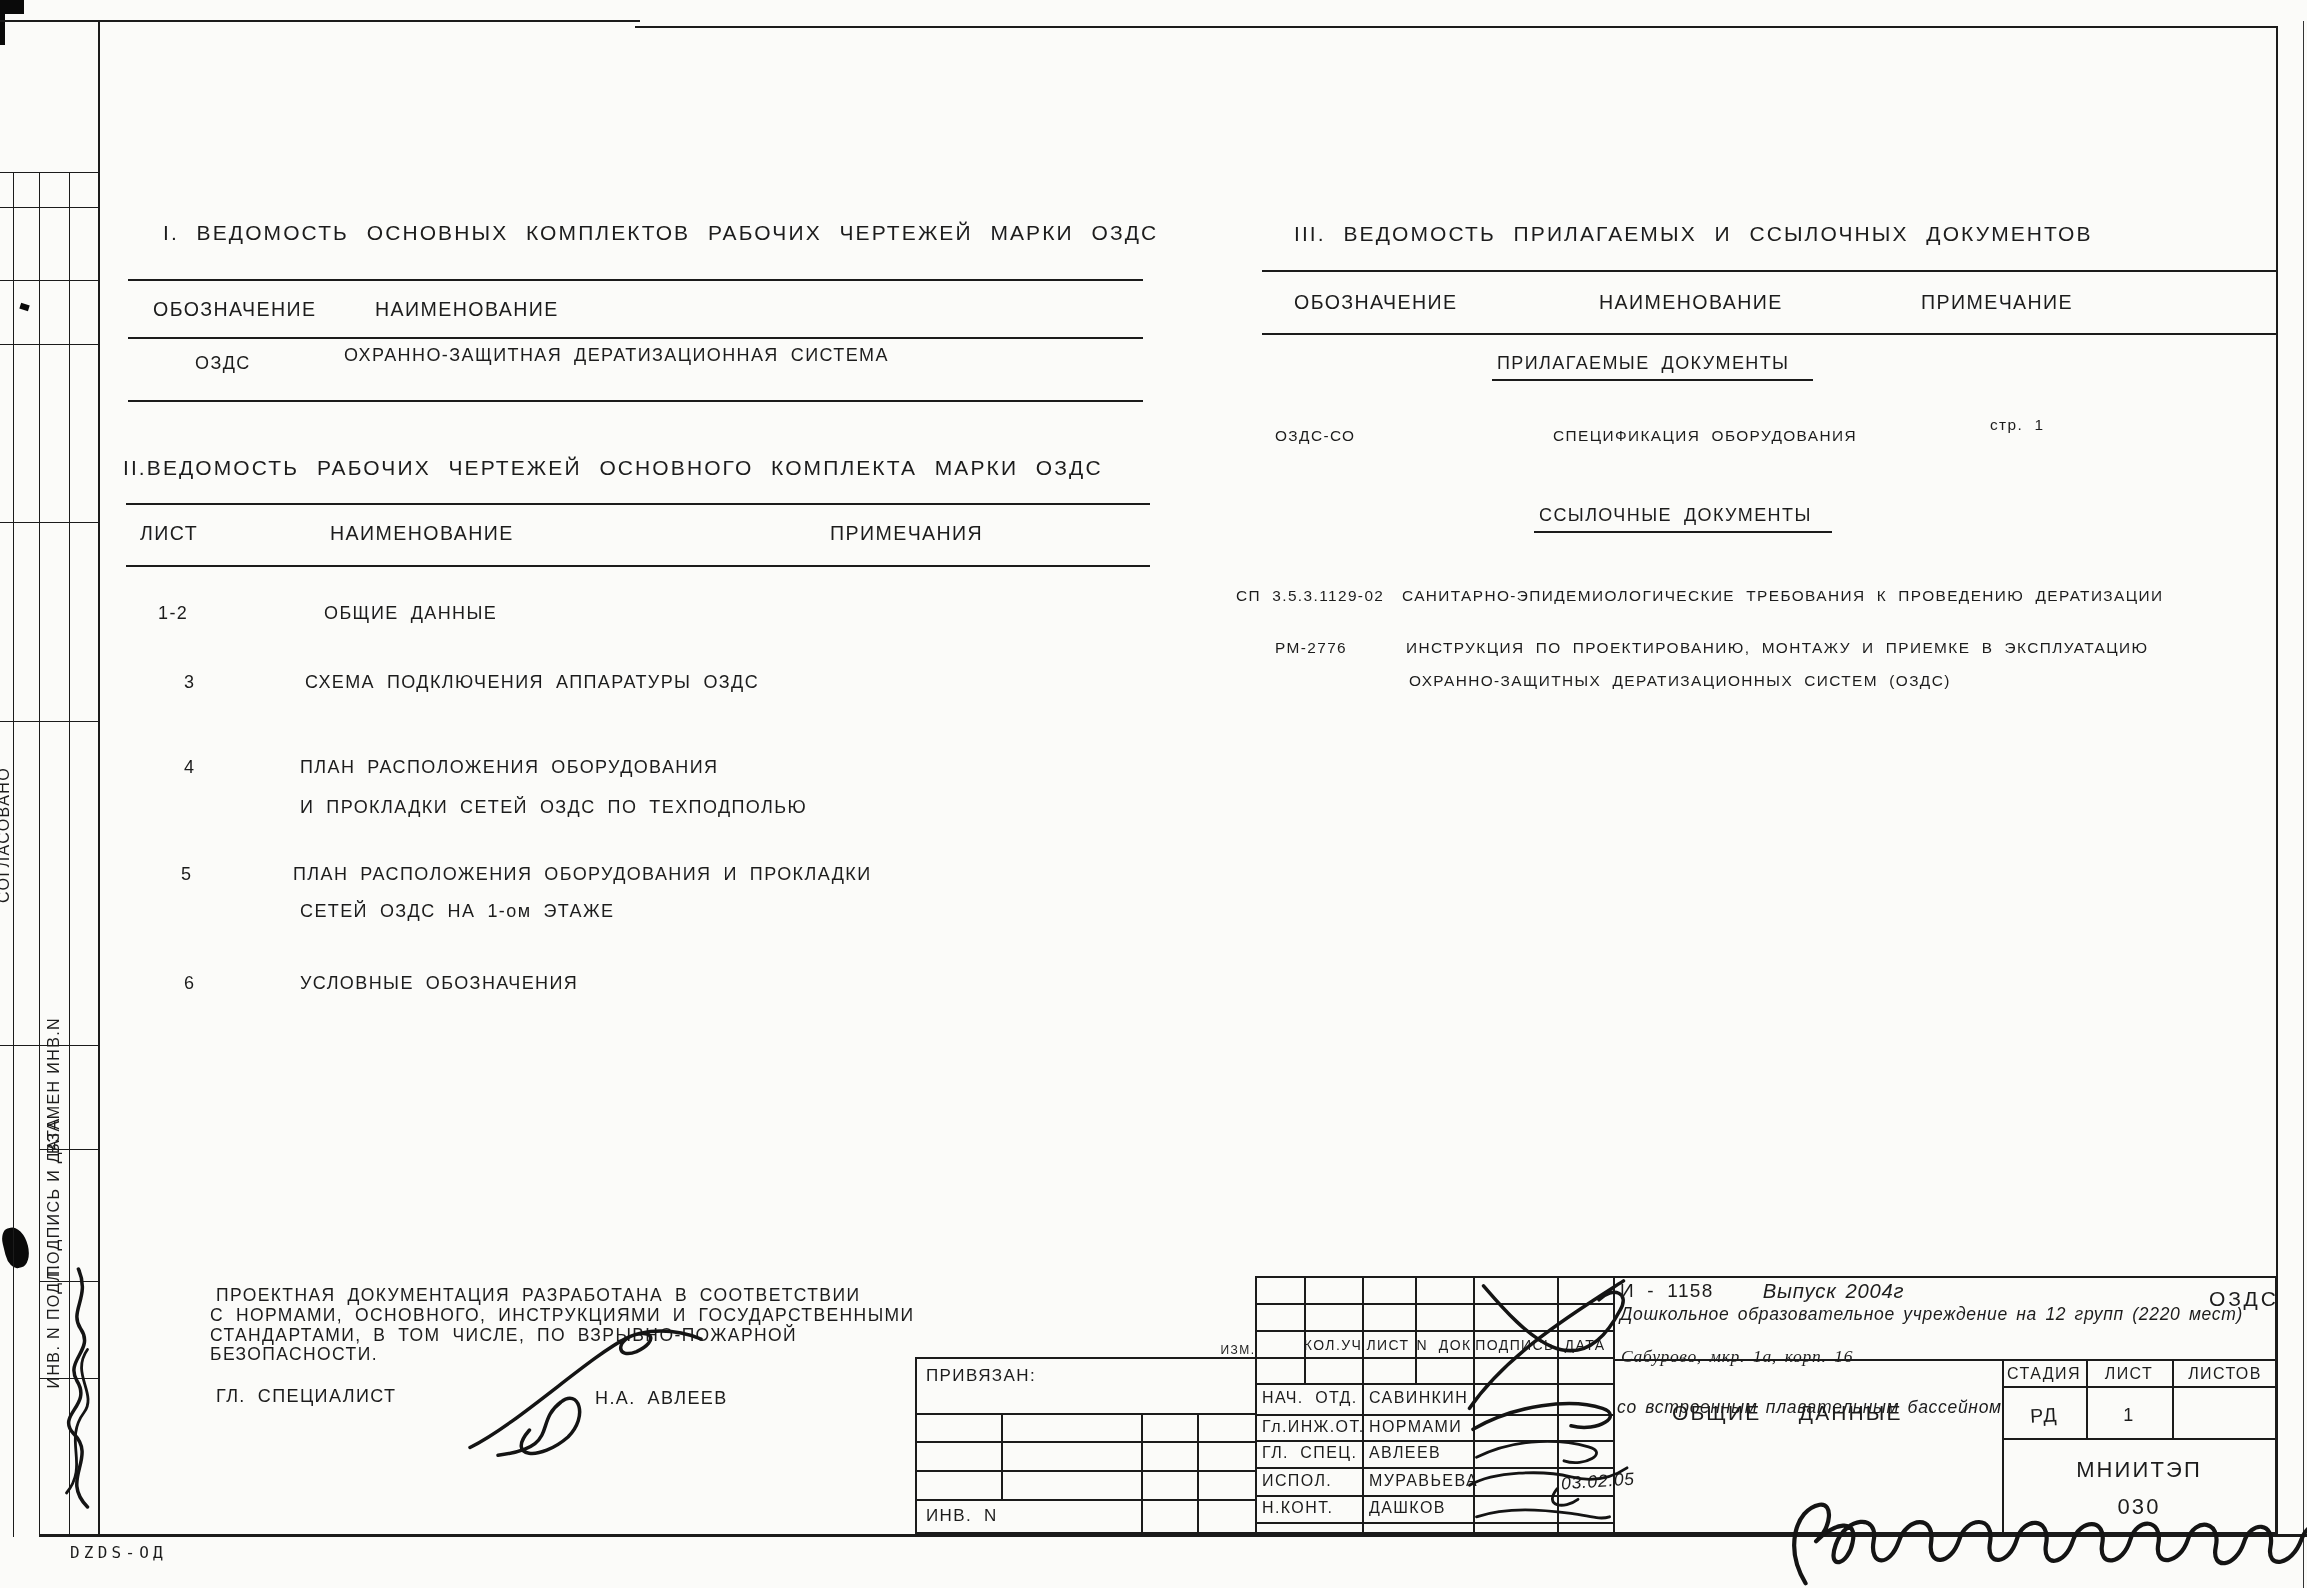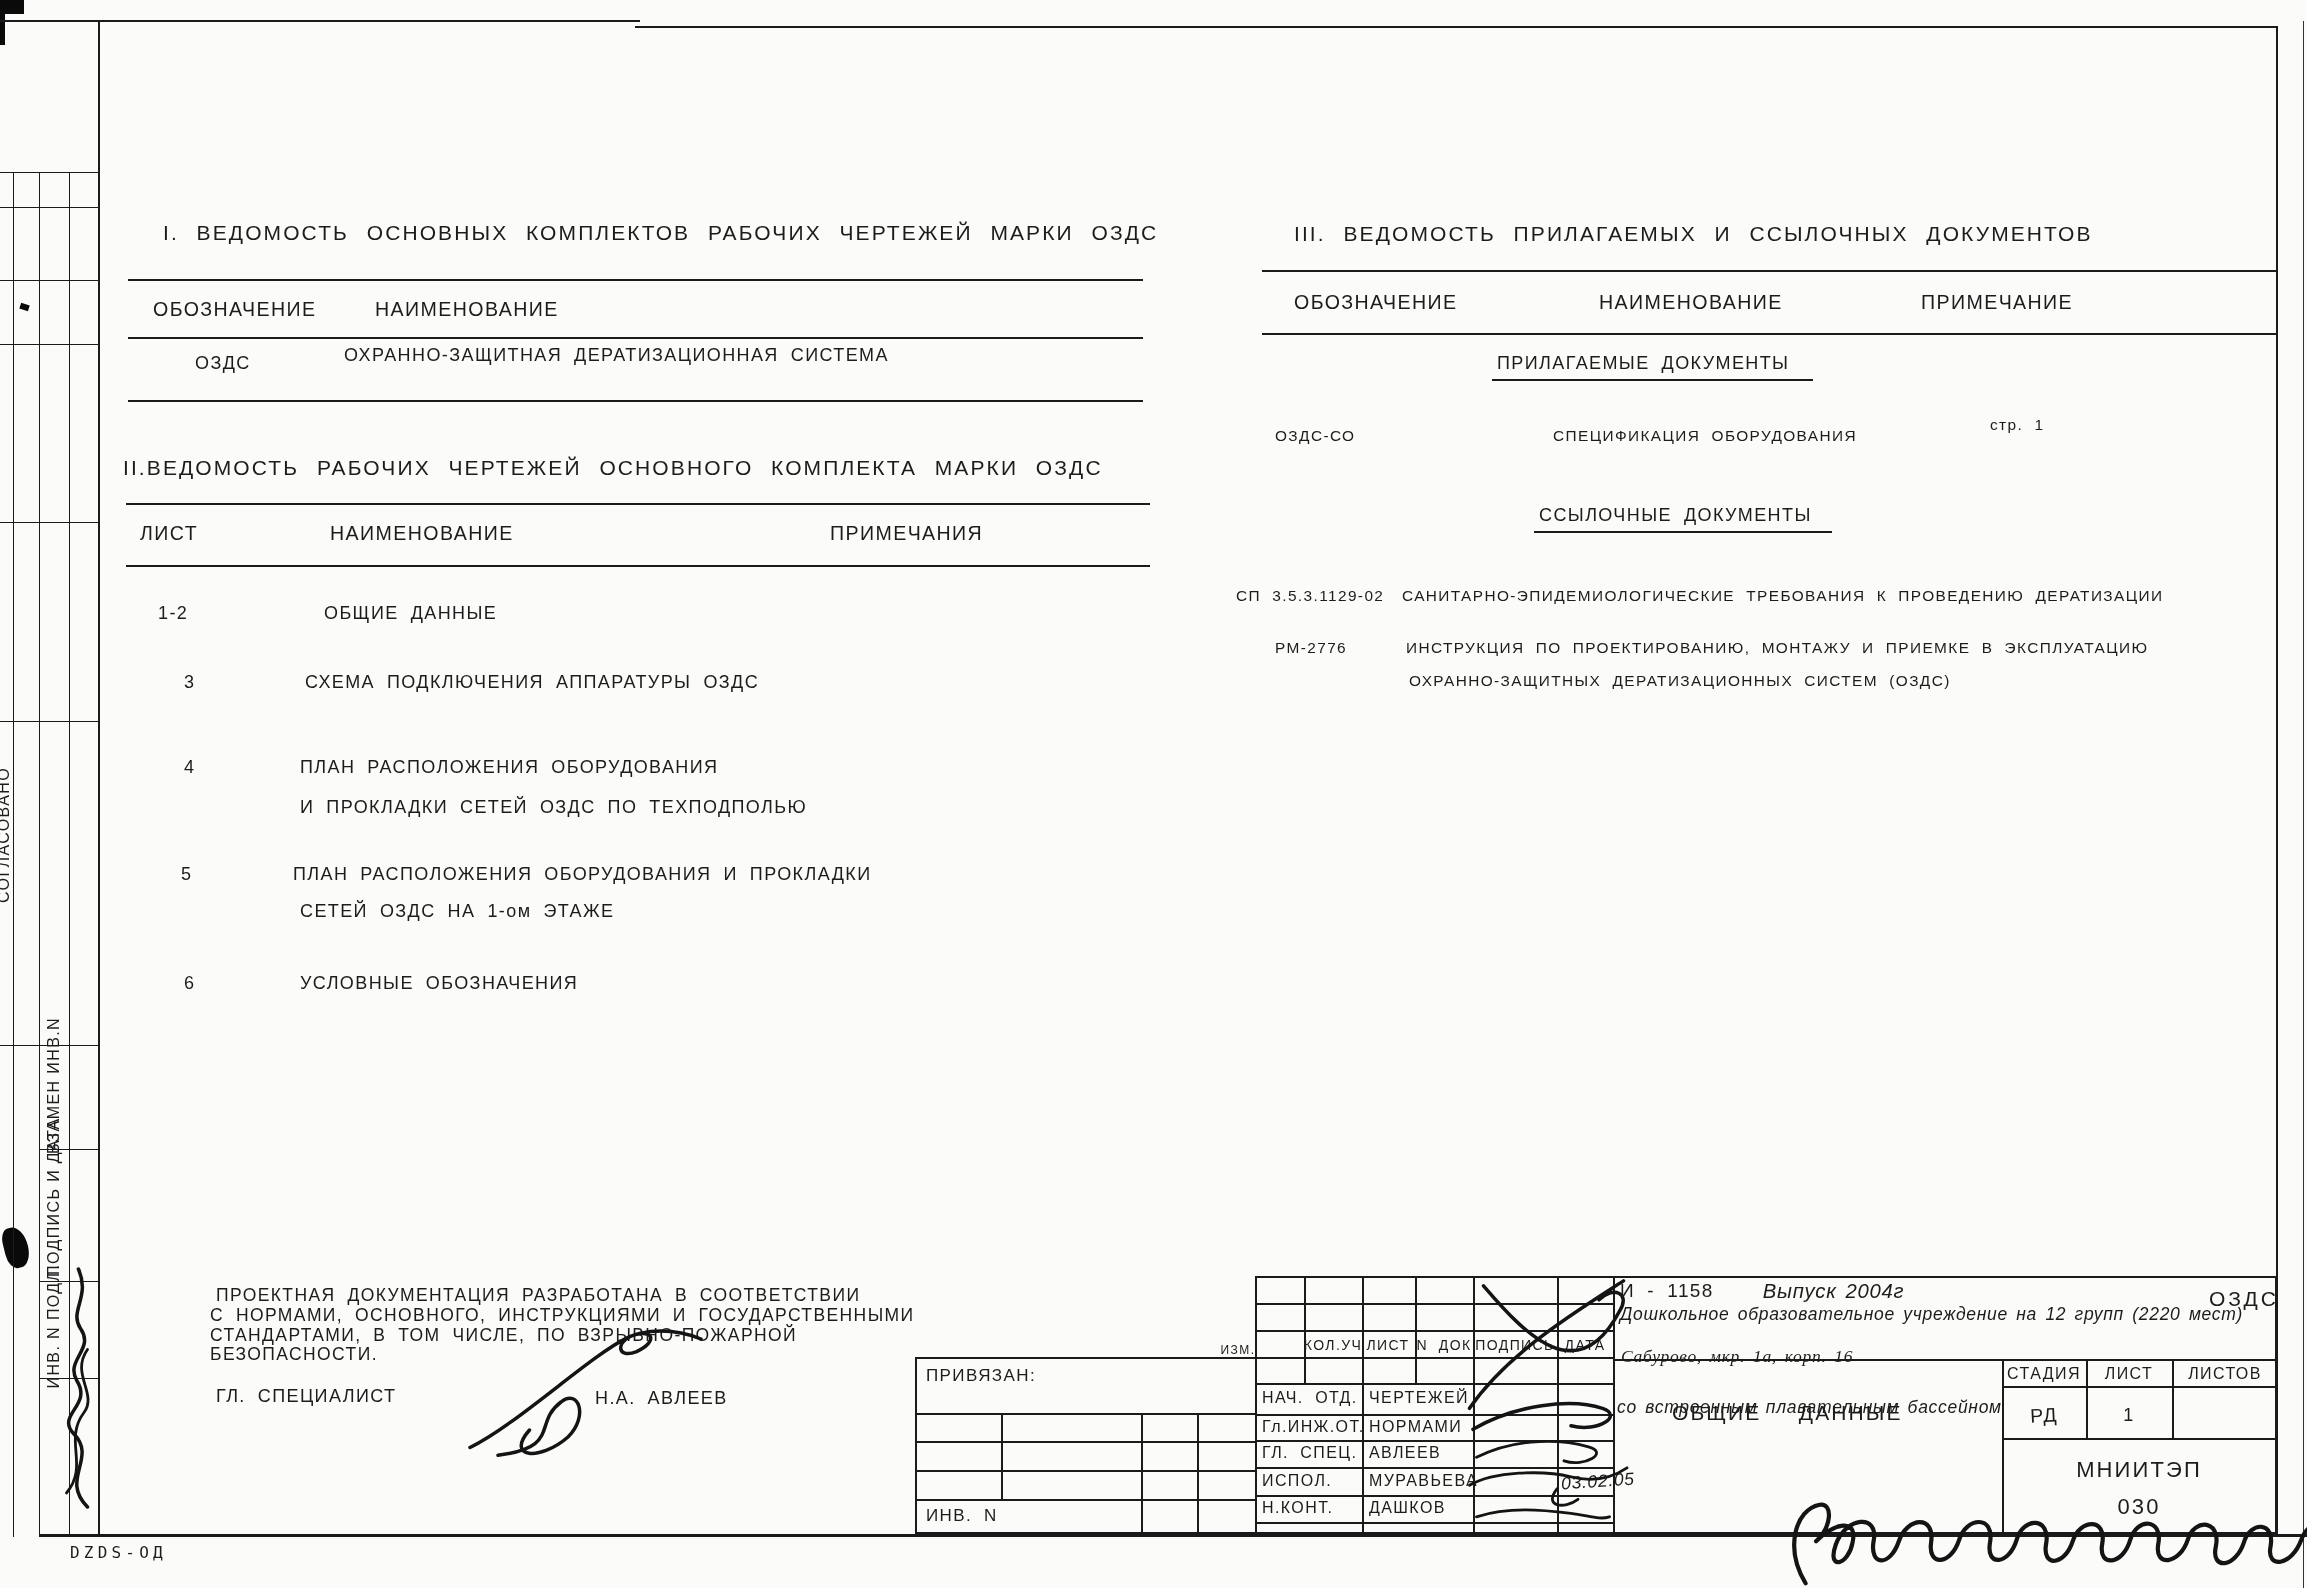--- a/index.html
+++ b/index.html
@@ -168,21 +168,21 @@
   <div class="vl" style="left:1613px;top:1276px;height:258px;"></div>
 
   <div class="t ctr" style="left:1238px;top:1337px;font-size:12px;margin-top:6px;">ИЗМ.</div>
   <div class="t ctr" style="left:1333px;top:1337px;font-size:14px;">КОЛ.УЧ</div>
   <div class="t ctr" style="left:1388px;top:1337px;font-size:14px;">ЛИСТ</div>
   <div class="t ctr" style="left:1444px;top:1337px;font-size:14px;">N ДОК</div>
   <div class="t ctr" style="left:1515px;top:1337px;font-size:14px;">ПОДПИСЬ</div>
   <div class="t ctr" style="left:1585px;top:1337px;font-size:14px;">ДАТА</div>
 
   <div class="t" style="left:1262px;top:1389px;font-size:16px;">НАЧ. ОТД.</div>
-  <div class="t" style="left:1369px;top:1389px;font-size:16px;">ЧЕРТЕЖЕЙ</div>
+  <div class="t" style="left:1369px;top:1389px;font-size:16px;">САВИНКИН</div>
   <div class="t" style="left:1262px;top:1418px;font-size:16px;">Гл.ИНЖ.ОТ.</div>
   <div class="t" style="left:1369px;top:1418px;font-size:16px;">НОРМАМИ</div>
   <div class="t" style="left:1262px;top:1444px;font-size:16px;">ГЛ. СПЕЦ.</div>
   <div class="t" style="left:1369px;top:1444px;font-size:16px;">АВЛЕЕВ</div>
   <div class="t" style="left:1262px;top:1472px;font-size:16px;">ИСПОЛ.</div>
   <div class="t" style="left:1369px;top:1472px;font-size:16px;">МУРАВЬЕВА</div>
   <div class="t it" style="left:1561px;top:1471px;font-size:17.5px;transform:rotate(-4deg);">03.02.05</div>
   <div class="t" style="left:1262px;top:1499px;font-size:16px;">Н.КОНТ.</div>
   <div class="t" style="left:1369px;top:1499px;font-size:16px;">ДАШКОВ</div>
 

